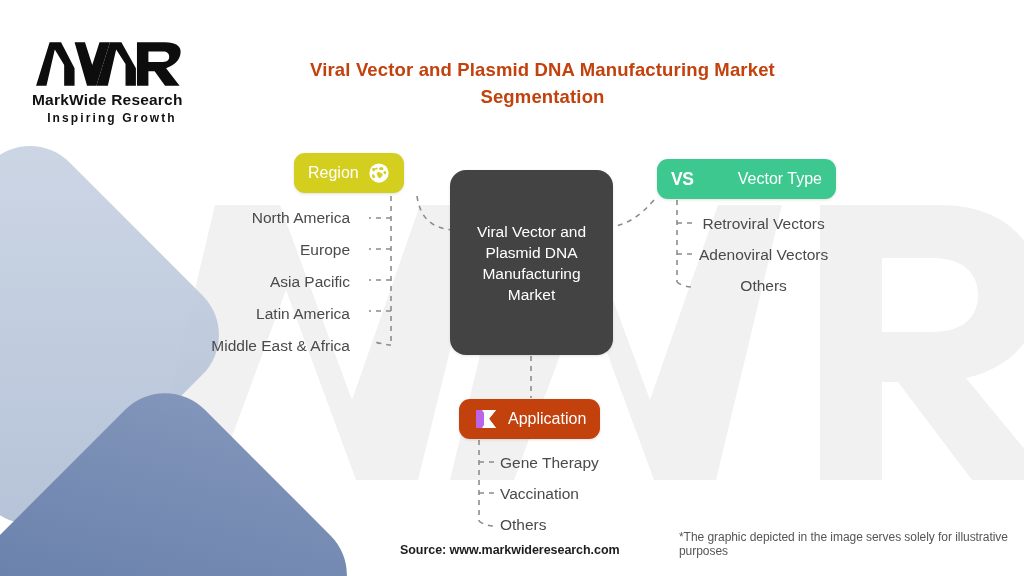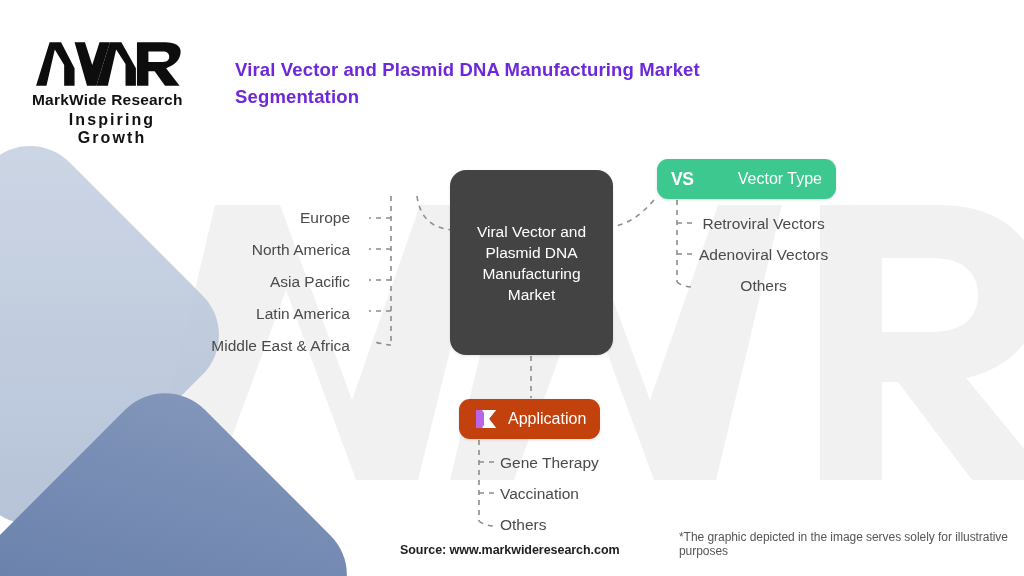--- a/index.html
+++ b/index.html
@@ -31,28 +31,28 @@
   }
 
   
   .logo{position:absolute;left:32px;top:38px;width:170px;height:85px;}
   .logo-mark{width:160px;height:52px;display:block;}
   .logo-name{
     font-size:15.5px;font-weight:bold;color:#111;letter-spacing:.2px;
     text-align:left;width:160px;margin-top:1px;
   }
   .logo-tag{
-    font-size:16px;font-weight:bold;color:#111;letter-spacing:2.1px;
+    font-size:12px;font-weight:bold;color:#111;letter-spacing:2.1px;
     text-align:center;width:160px;margin-top:2px;
   }
 
   
   .title{
-    position:absolute;left:235px;top:56px;width:585px;
-    font-size:18.5px;font-weight:bold;color:#6d28d9;
+    position:absolute;left:250px;top:56px;width:585px;
+    text-align:center;font-size:18.5px;font-weight:bold;color:#c2410c;
     line-height:27px;letter-spacing:.15px;
   }
 
   
   .center-node{
     position:absolute;left:450px;top:170px;width:163px;height:185px;
     background:#434343;border-radius:16px;
     display:flex;align-items:center;justify-content:center;
     box-shadow:0 1px 3px rgba(0,0,0,.10);
   }
@@ -164,40 +164,55 @@
       <path d="M479 462 L499 462"></path>
       <path d="M479 493 L499 493"></path>
       <path d="M479 521 C 481 523, 487 526, 494 526"></path>
     </g>
   </svg>
 
   <div class="center-node">
     <div class="cn-text">Viral Vector and Plasmid DNA Manufacturing Market</div>
   </div>
 
+  <div class="badge badge-region">
+    <span class="b-label">Region</span>
+    <span class="b-icon">
+      <svg width="22" height="22" viewBox="0 0 24 24">
+        <circle cx="12" cy="12" r="10.5" fill="#ffffff"></circle>
+        <g fill="#d4ce1e">
+          <path d="M5.2 6.6c1.1-.5 2.1.3 3 .2.7-.1 1.3-.9 2-.6.6.3.3 1.2-.2 1.6-.7.5-1.7.3-2.4.8-.6.4-.5 1.4-1.2 1.6-.8.2-1.4-.7-1.6-1.5-.2-.8-.3-1.7.4-2.1z"></path>
+          <path d="M13.6 5.6c.9-.2 1.9.2 2.6.8.5.5 1 1.3.6 1.9-.4.6-1.3.3-2 .3-.8 0-1.7.4-2.3-.1-.6-.5-.4-1.6.1-2.2.2-.4.6-.6 1-.7z"></path>
+          <path d="M11.4 11c.9-.3 1.8.5 2.6 1 .7.4 1.6.6 1.9 1.4.3.9-.4 1.8-1 2.5-.7.8-1.5 1.8-2.5 1.7-1-.1-1.4-1.4-1.8-2.3-.4-1-1.3-2-.9-3 .2-.6.9-1.1 1.7-1.3z"></path>
+          <path d="M17.8 9.9c.7-.3 1.5.3 1.9 1 .4.7.3 1.7-.2 2.2-.5.5-1.4.3-1.9-.2-.6-.5-.8-1.5-.4-2.2.1-.4.3-.7.6-.8z"></path>
+          <path d="M5.6 13.4c.7-.1 1.2.7 1.5 1.4.3.8.8 1.7.4 2.4-.4.7-1.5.6-2.1.1-.9-.7-1.3-2-1-3 .2-.6.6-.9 1.2-.9z"></path>
+        </g>
+      </svg>
+    </span>
+  </div>
 
   <div class="badge badge-vector">
     <span class="b-icon vs-mark">VS</span>
     <span class="b-label">Vector Type</span>
   </div>
 
   <div class="badge badge-application">
     <span class="b-icon">
       <svg width="26" height="24" viewBox="0 0 26 24">
         <path d="M3 3 H23 L16 11.8 L23 21 H3 Z" fill="#ffffff"></path>
         <path d="M3 3 H11 L11 21 H3 Z" fill="#bc64e8"></path>
         <path d="M9 3 H23 L16 11.8 L23 21 H9 L15 11.8 Z" fill="#ffffff"></path>
       </svg>
     </span>
     <span class="b-label">Application</span>
   </div>
 
   <div class="items items-region">
+    <div class="item">North America</div>
     <div class="item">Europe</div>
-    <div class="item">North America</div>
     <div class="item">Asia Pacific</div>
     <div class="item">Latin America</div>
     <div class="item">Middle East &amp; Africa</div>
   </div>
 
   <div class="items items-vector">
     <div class="item">Retroviral Vectors</div>
     <div class="item">Adenoviral Vectors</div>
     <div class="item">Others</div>
   </div>

